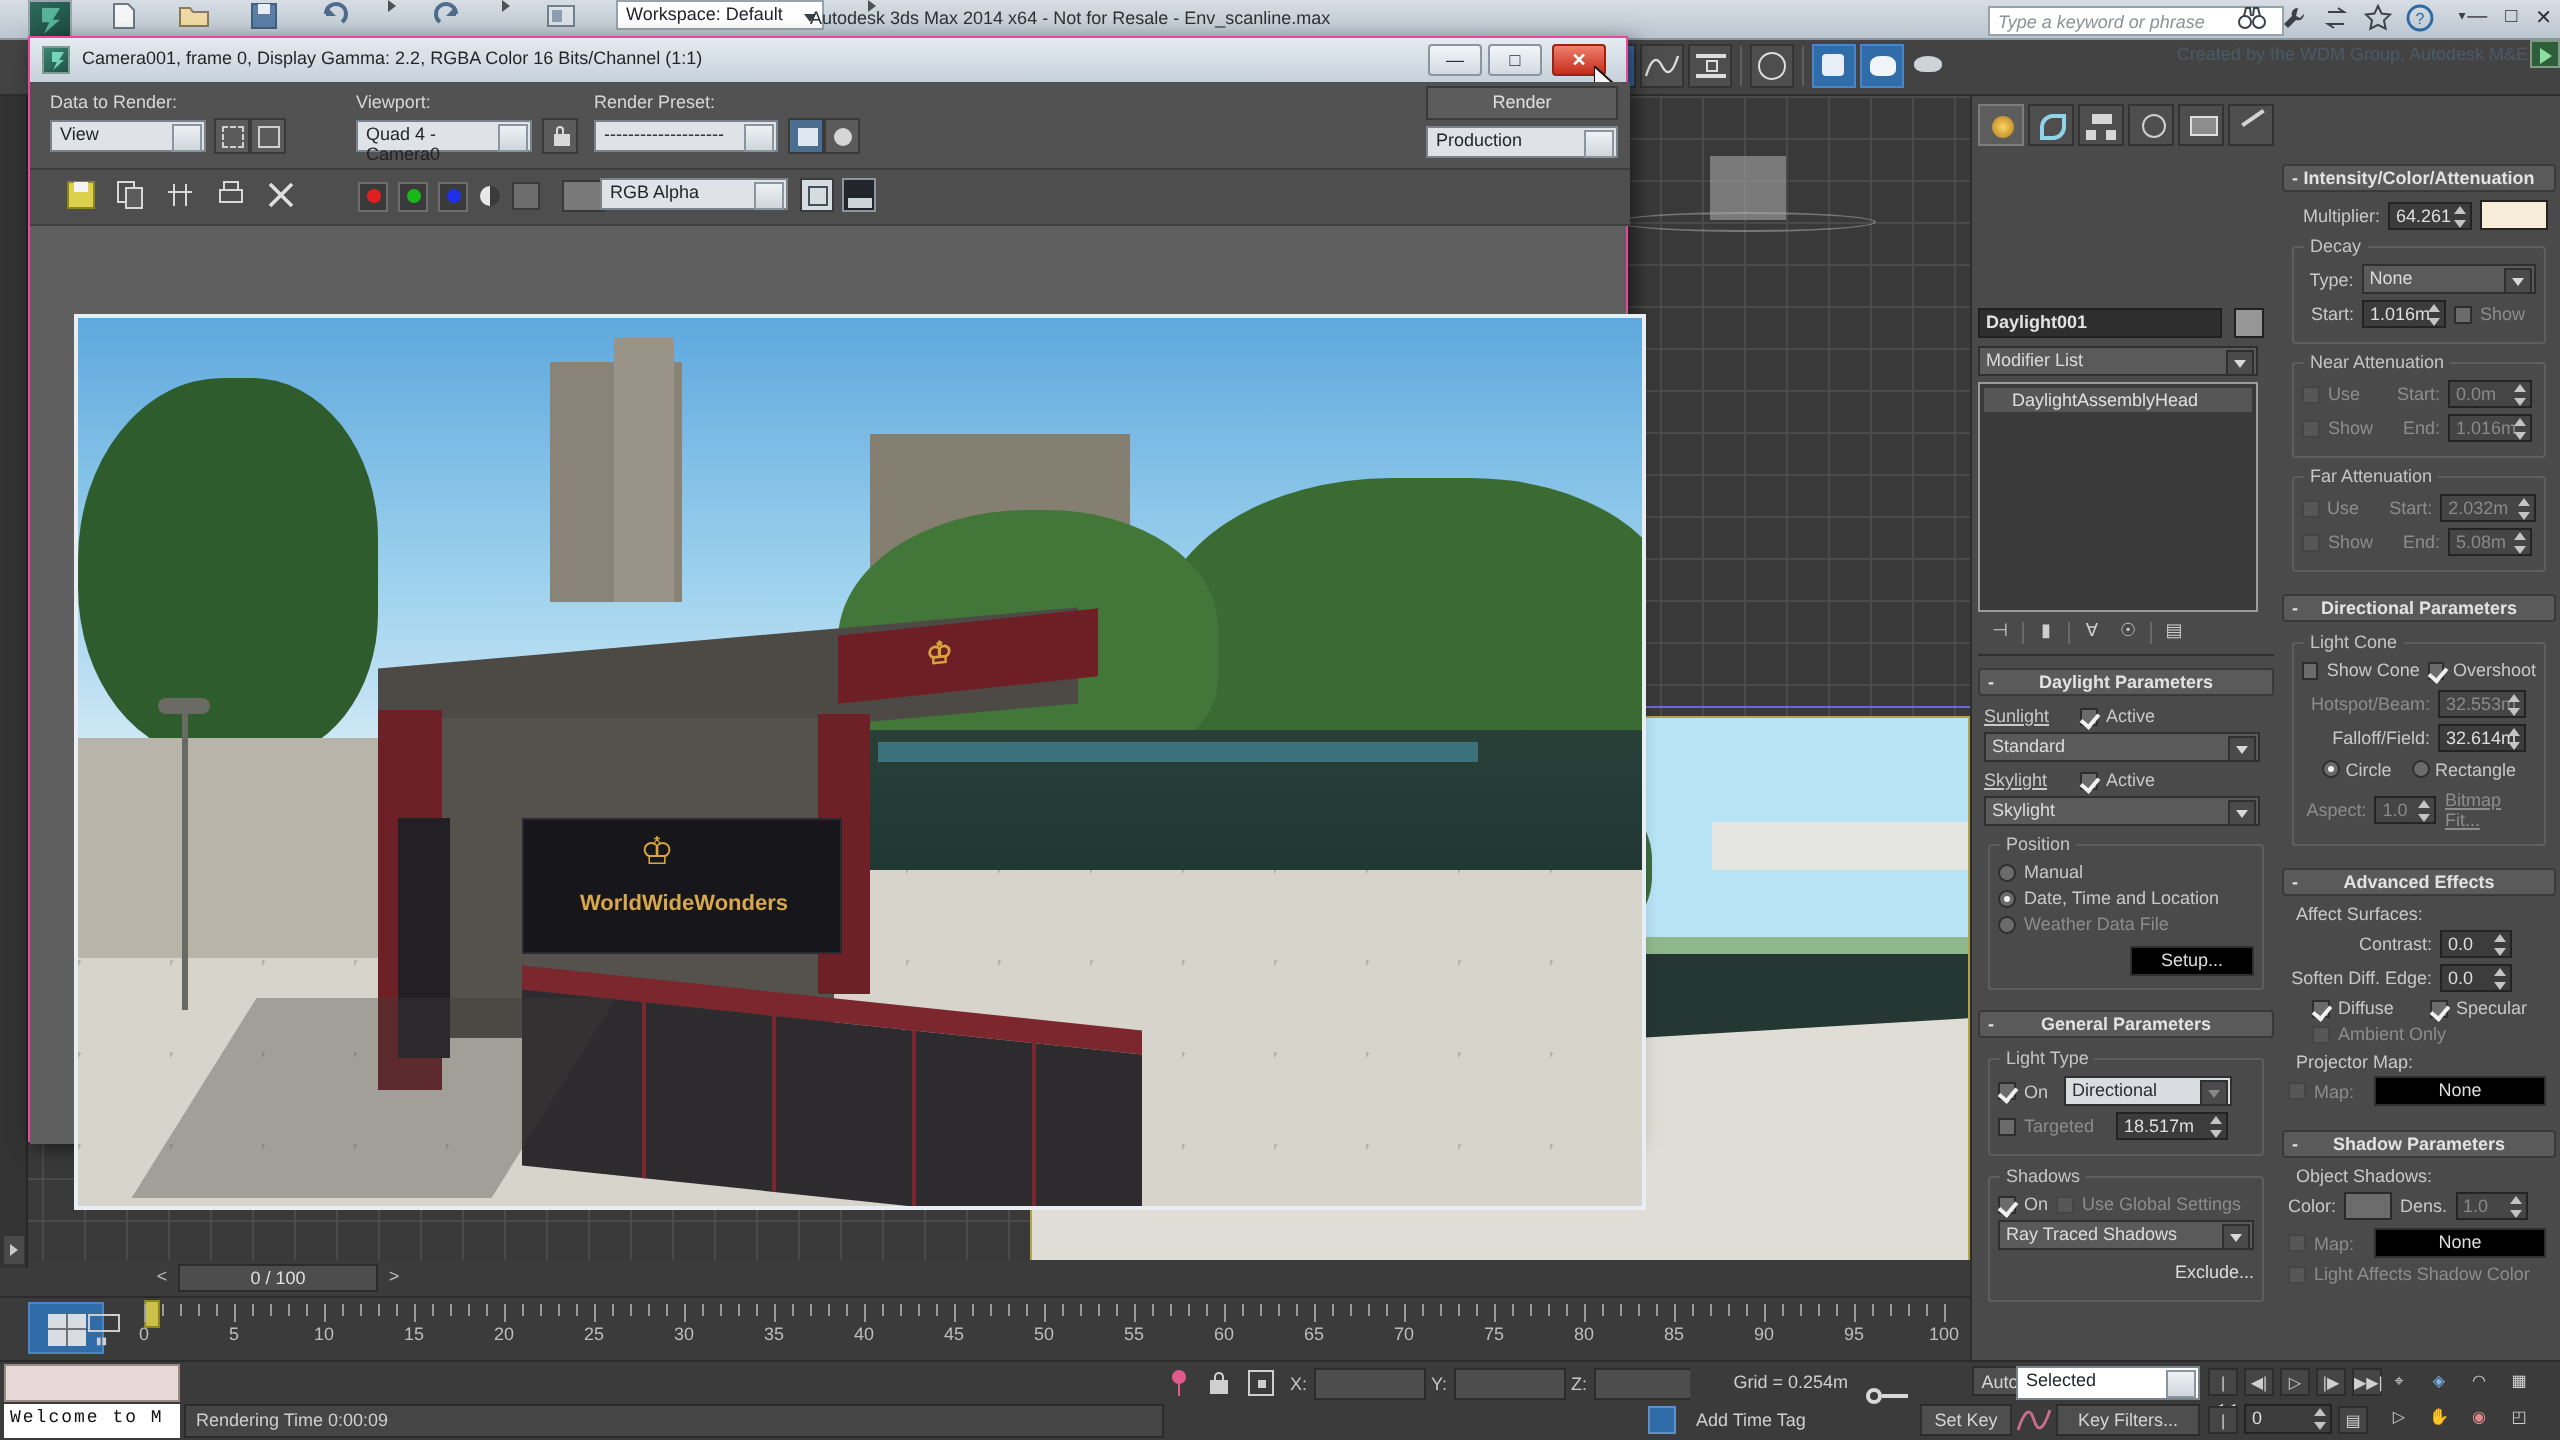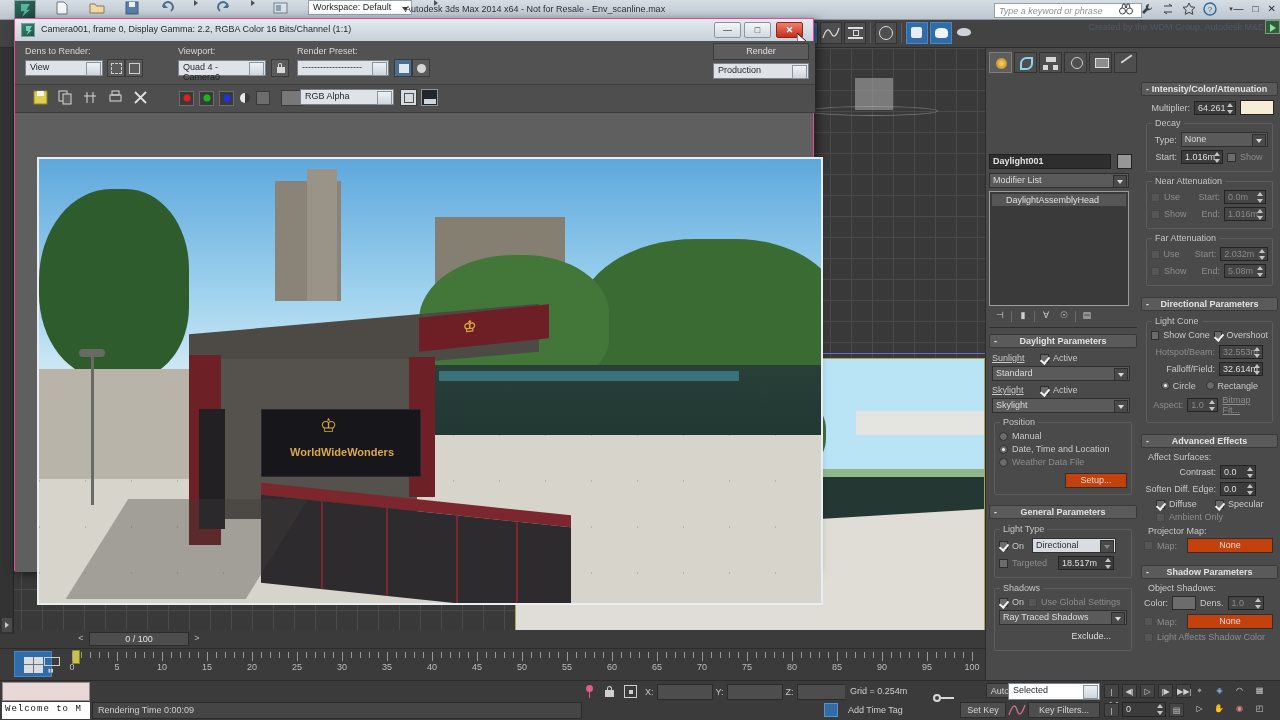--- a/index.html
+++ b/index.html
@@ -106,21 +106,21 @@
   .rad.on:after{content:"";position:absolute;left:2px;top:2px;width:3px;height:3px;border-radius:50%;
      background:#f2f2f2;}
   .spin{height:14px;background:#3c3c3c;border:1px solid #232323;color:#dfdfdf;font-size:9px;
      padding:1px 12px 1px 3px;display:inline-block;position:relative;text-align:left;}
   .spin.dis{color:#8a8a8a;background:#454545;}
   .spin .arrows{position:absolute;right:1px;top:1px;width:8px;height:11px;}
   .spin .arrows:before,.spin .arrows:after{content:"";position:absolute;left:1px;width:0;height:0;
      border-left:3px solid transparent;border-right:3px solid transparent;}
   .spin .arrows:before{top:0;border-bottom:4px solid #c4c4c4;}
   .spin .arrows:after{bottom:0;border-top:4px solid #c4c4c4;}
-  .btnlike{height:15px;background:#c2410c;border:1px solid #2f2f2f;color:#dedede;font-size:9px;
+  .btnlike{height:15px;background:#000000;border:1px solid #2f2f2f;color:#dedede;font-size:9px;
      text-align:center;line-height:13px;}
   .lbl{font-size:9px;color:#c9c9c9;}
   .lbl.dim{color:#8d8d8d;}
   .row{display:flex;align-items:center;gap:4px;margin-bottom:3px;}
 
   
   .trackslider{position:absolute;left:14px;top:630px;width:971px;height:18px;background:#3b3b3b;}
   .tsfield{position:absolute;left:75px;top:2px;width:100px;height:14px;background:#4d4d4d;
      border:1px solid #2b2b2b;text-align:center;font-size:9px;color:#e0e0e0;line-height:12px;}
   .tsarr{position:absolute;width:14px;height:14px;top:2px;background:#3b3b3b;color:#bdbdbd;
@@ -357,21 +357,21 @@
             <div class="row">
               <span class="chk on"></span>
               <span class="lbl">On</span>
               <span class="chk dis"></span>
               <span class="lbl dim">Use Global Settings</span>
             </div>
             <div class="combo" style="width:128px;">
               <span>Ray Traced Shadows</span>
               <span class="cb"></span>
             </div>
-            <div class="btnlike" style="width:52px;margin:5px 16px 1px auto;border:none;background:transparent;text-align:right;">Exclude...</div>
+            <div class="btnlike" style="width:52px;margin:5px 0 1px auto;border:none;background:transparent;text-align:right;">Exclude...</div>
           </div>
         </div>
       </div>
     </div>
 
     <div class="panelB">
 
       <div class="rollup">
         <div class="rollhdr">
           <span class="mn">-</span>
@@ -718,21 +718,21 @@
     </div>
 
     <div style="position:absolute;left:645px;top:3px;display:flex;align-items:center;gap:3px;">
       <span class="lbl">X:</span>
       <span class="coordfld"></span>
       <span class="lbl">Y:</span>
       <span class="coordfld"></span>
       <span class="lbl">Z:</span>
       <span class="coordfld"></span>
     </div>
-    <div class="sbfield" style="left:845px;top:3px;width:84px;height:16px;background:#3b3b3b;border:none;">Grid = 0.254m</div>
+    <div class="sbfield" style="left:845px;top:3px;width:84px;height:16px;background:#3b3b3b;border:none;text-align:right;">Grid = 0.254m</div>
     <div style="position:absolute;left:824px;top:22px;width:14px;height:14px;background:#2f6ca8;border:1px solid #5b91c8;"></div>
     <div class="sbfield" style="left:843px;top:22px;width:90px;height:16px;background:#3b3b3b;border:none;">Add Time Tag</div>
     <div style="position:absolute;left:933px;top:8px;width:22px;height:18px;">
       <div style="position:absolute;left:0;top:5px;width:8px;height:8px;border:2px solid #d8d8d8;border-radius:50%;"></div>
       <div style="position:absolute;left:8px;top:8px;width:13px;height:2px;background:#d8d8d8;"></div>
     </div>
 
     <div class="akbtn" style="left:986px;top:2px;width:46px;height:15px;line-height:15px;">Auto Key</div>
     <div class="akbtn" style="left:960px;top:21px;width:46px;height:16px;line-height:14px;">Set Key</div>
     <div class="rcombo" style="position:absolute;left:1008px;top:2px;width:92px;height:17px;background:#fff;">
@@ -895,21 +895,21 @@
         </div>
       <div style="position:absolute;right:16px;top:14px;width:0;height:0;">
         <svg width="14" height="18" viewBox="0 0 14 18">
             <path d="M0 0l0 13 3.2-3.2 2.2 5 2.2-1-2.2-4.8 4.6 0z" fill="#f4f4f4" stroke="#111"></path>
           </svg>
       </div>
     </div>
 
     <div class="rfw-body">
       <div class="rfw-tb1">
-        <div style="position:absolute;left:10px;top:5px;" class="rcap">Dens to Render:</div>
+        <div style="position:absolute;left:10px;top:5px;" class="rcap">Data to Render:</div>
         <div class="rcombo" style="position:absolute;left:10px;top:19px;width:78px;">
           <span>View</span>
           <span class="cb"></span></div>
         <div class="sbtn" style="position:absolute;left:92px;top:18px;">
           <span style="position:absolute;left:3px;top:3px;width:11px;height:11px;border:1px dashed #cfcfcf;"></span>
           </div>
         <div class="sbtn" style="position:absolute;left:110px;top:18px;">
           <span style="position:absolute;left:3px;top:3px;width:11px;height:11px;border:1px solid #cfcfcf;"></span>
           </div>
 

